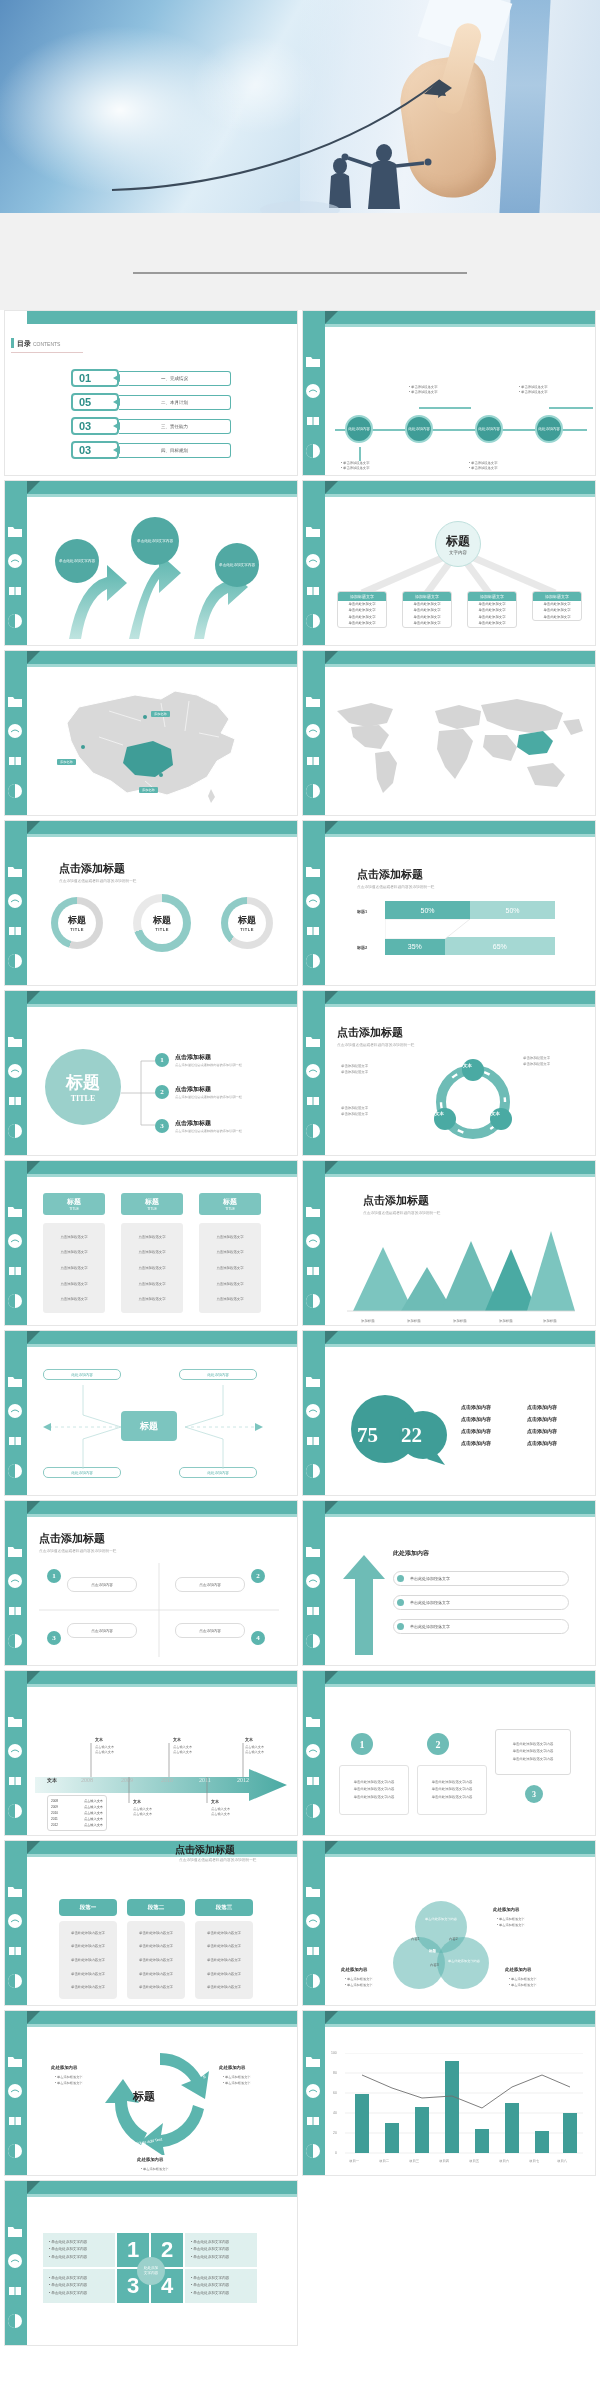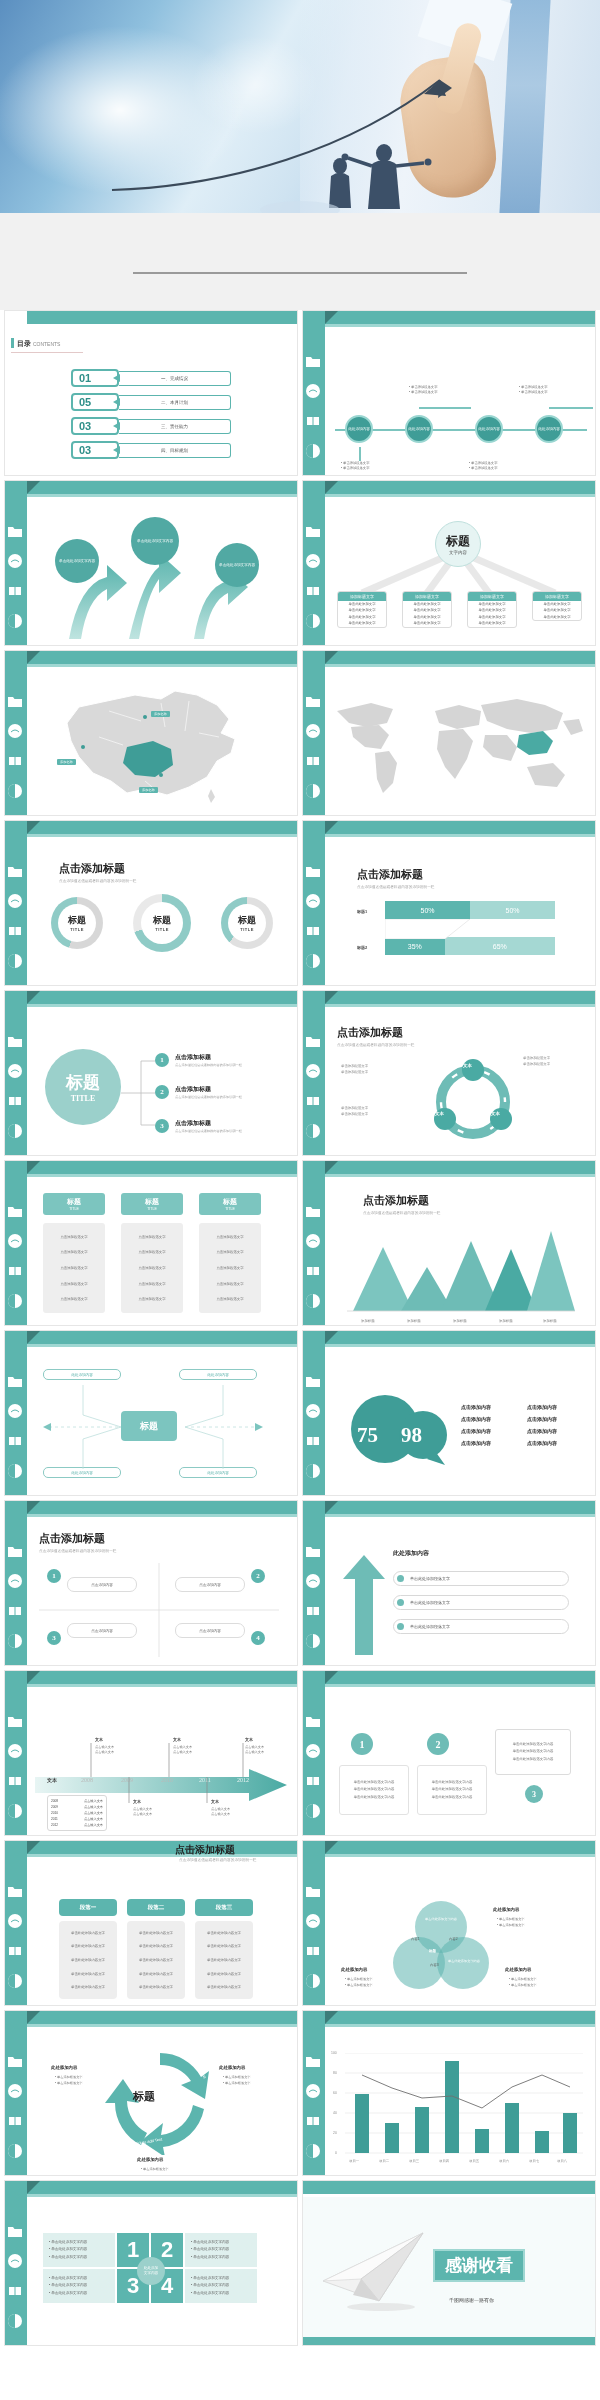--- a/index.html
+++ b/index.html
@@ -861,21 +861,21 @@
             <path d="M8 1a7 7 0 000 14z" fill="#5cb5ae"></path>
           </svg>
       </div>
       <div class="body">
         <svg style="position:absolute;left:20px;top:44px;width:100px;height:76px" viewBox="0 0 100 76">
           <circle cx="38" cy="36" r="34" fill="#3f9d97"></circle>
           <circle cx="76" cy="42" r="24" fill="#3f9d97"></circle>
           <path d="M88 58 L98 72 L80 66 Z" fill="#3f9d97"></path>
         </svg>
         <div class="bignum" style="left:30px;top:74px">75</div>
-        <div class="bignum" style="left:74px;top:74px">98</div>
+        <div class="bignum" style="left:74px;top:74px">22</div>
         <div class="c" style="left:134px;top:52px;font-size:5px;color:#2c2c2c;font-weight:bold;line-height:2.4">
           <div>点击添加内容</div>
           <div>点击添加内容</div>
           <div>点击添加内容</div>
           <div>点击添加内容</div>
         </div>
         <div class="c" style="left:200px;top:52px;font-size:5px;color:#2c2c2c;font-weight:bold;line-height:2.4">
           <div>点击添加内容</div>
           <div>点击添加内容</div>
           <div>点击添加内容</div>
@@ -1383,31 +1383,15 @@
           <div>• <span>单击此处添加文字内容</span></div>
           <div>• <span>单击此处添加文字内容</span></div>
         </div>
         <div class="c circ" style="left:108px;top:58px;width:28px;height:28px;background:#9bd0cb;color:#fff;font-size:3.6px;display:flex;align-items:center;justify-content:center;text-align:center;line-height:1.4">
           <span style="white-space:pre-line">此处添加
 文字内容</span>
         </div>
       </div>
     </div>
 
-    <div class="slide">
-      <div class="frame-top" style="left:0;width:294px;background:#5cb5ae"></div>
-      <div class="c" style="left:0;bottom:0;width:294px;height:8px;background:#5cb5ae"></div>
-      <div class="c" style="left:8px;top:20px;width:6px;height:14px;background:#9fd7d2"></div>
-      <div class="body" style="left:0;right:0;top:16px;bottom:8px;background:#f6fbfb">
-        <svg style="position:absolute;left:16px;top:30px;width:110px;height:86px" viewBox="0 0 110 86">
-          <polygon points="4,54 104,6 60,74" fill="#f2f2f2" stroke="#d4d4d4" stroke-width=".8"></polygon>
-          <polygon points="4,54 104,6 42,52" fill="#fbfbfb" stroke="#dcdcdc" stroke-width=".8"></polygon>
-          <polygon points="42,52 104,6 60,74" fill="#e4e4e4" stroke="#d0d0d0" stroke-width=".8"></polygon>
-          <polygon points="42,52 60,74 34,68" fill="#d6d6d6"></polygon>
-          <ellipse cx="62" cy="80" rx="34" ry="4" fill="#dcdcdc" opacity=".6"></ellipse>
-        </svg>
-        <div class="thx" style="left:130px;top:52px">感谢收看</div>
-        <div class="thx-sub" style="left:146px;top:100px">千图网感谢一路有你</div>
-      </div>
-    </div>
   </div>
 
 </div>
 
 </body></html>

